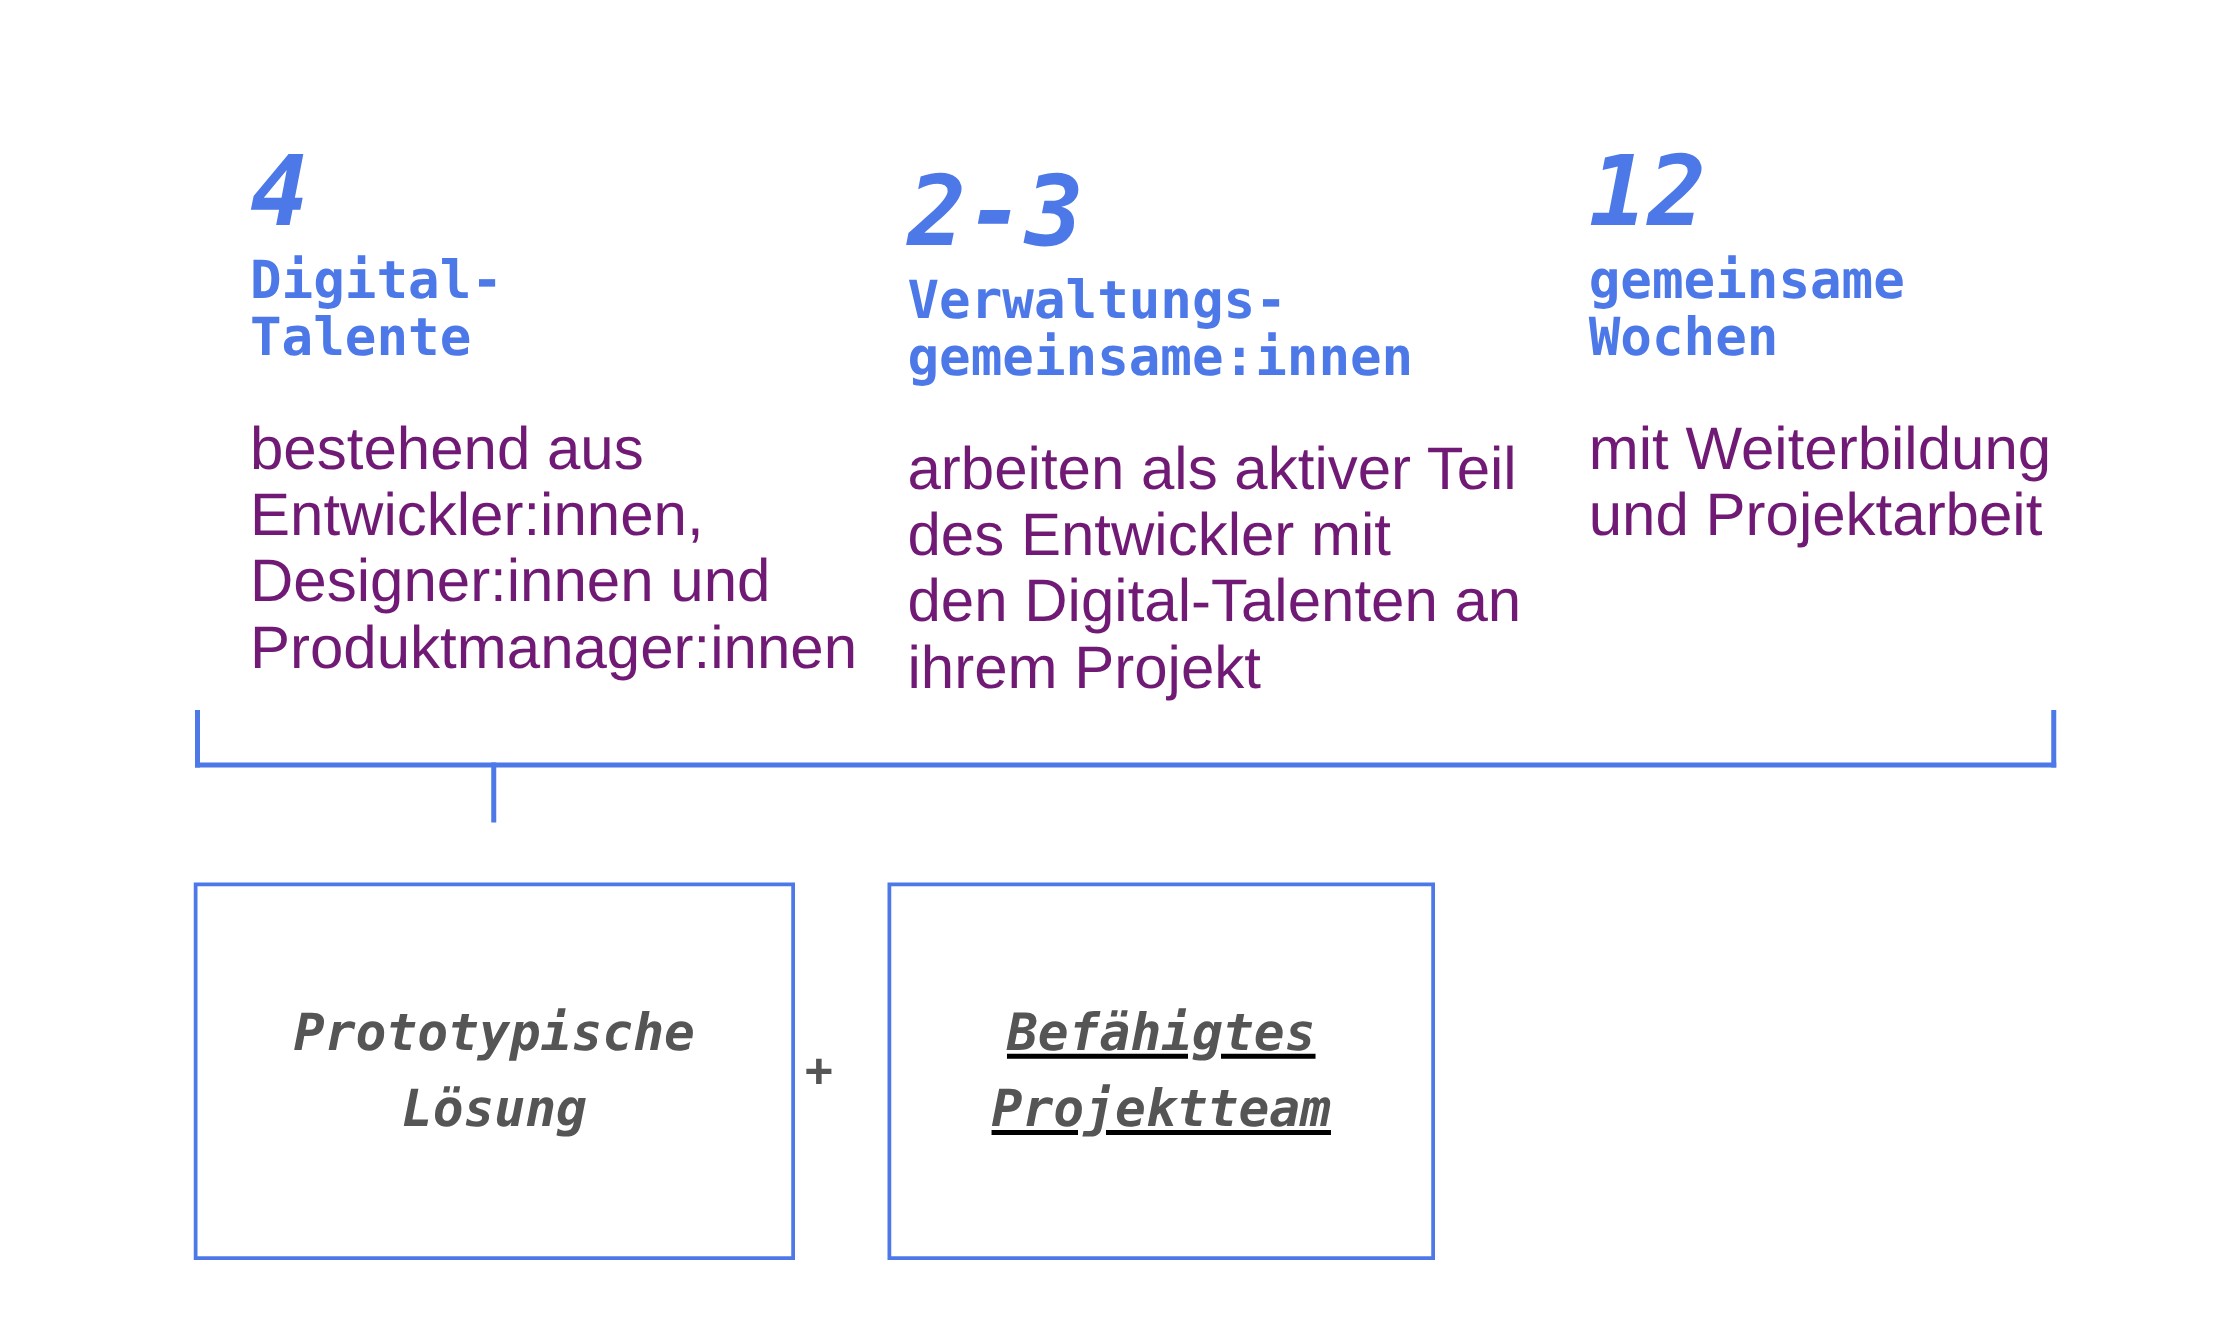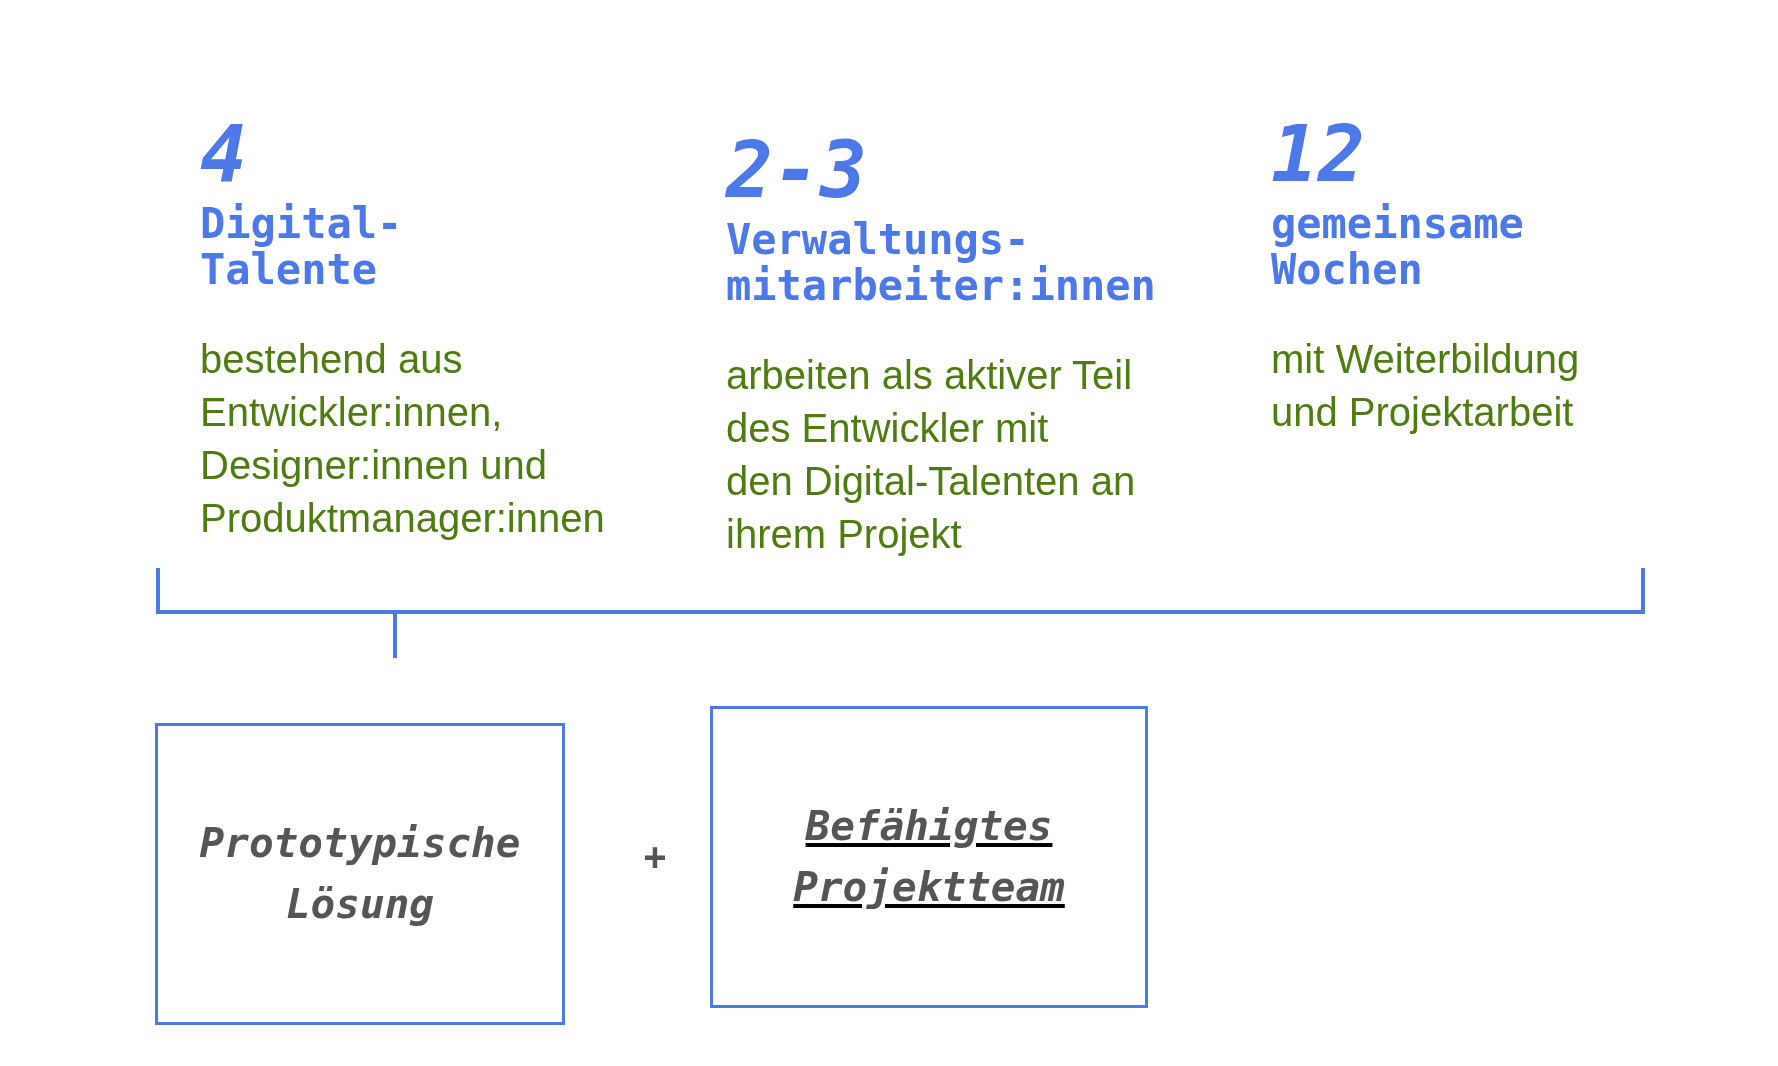--- a/index.html
+++ b/index.html
@@ -24,41 +24,41 @@
   .stat-heading{
     margin-top:5px;
     font-family:"DejaVu Sans Mono","Liberation Mono",monospace;
     font-weight:bold;
     font-size:42px;line-height:46px;
     color:#4c78e8;
     white-space:pre-line;
   }
   .stat-body{
     margin-top:40px;
-    font-size:40px;line-height:53px;
-    color:#4d7c0f;
+    font-size:48px;line-height:53px;
+    color:#701a75;
     white-space:pre-line;
   }
   
   .bracket-h{position:absolute;left:156px;top:610px;width:1489px;height:4px;background:#4c78e8;}
   .tick{position:absolute;width:4px;background:#4c78e8;}
   .tick-left{left:156px;top:568px;height:46px;}
   .tick-right{left:1641px;top:568px;height:46px;}
   .tick-down{left:393px;top:610px;height:48px;}
   
   .output-box{
     position:absolute;
     top:706px;height:302px;
     border:3px solid #4c78e8;
     box-sizing:border-box;
     background:#ffffff;
     display:flex;align-items:center;justify-content:center;
     text-align:center;
   }
-  .box-left{left:155px;width:410px;margin-top:17px;}
+  .box-left{left:155px;width:481px;}
   .box-right{left:710px;width:438px;text-decoration:underline;}
   .box-label{
     font-family:"DejaVu Sans Mono","Liberation Mono",monospace;
     font-style:italic;font-weight:bold;
     font-size:41px;line-height:61px;
     color:#555555;
     white-space:pre-line;
   }
   .plus{
     position:absolute;
@@ -79,21 +79,21 @@
 Talente</div>
     <div class="stat-body">bestehend aus
 Entwickler:innen,
 Designer:innen und
 Produktmanager:innen</div>
   </div>
 
   <div class="stat-col col-2">
     <div class="stat-number">2-3</div>
     <div class="stat-heading">Verwaltungs-
-mitarbeiter:innen</div>
+gemeinsame:innen</div>
     <div class="stat-body">arbeiten als aktiver Teil
 des Entwickler mit
 den Digital-Talenten an
 ihrem Projekt</div>
   </div>
 
   <div class="stat-col col-3">
     <div class="stat-number">12</div>
     <div class="stat-heading">gemeinsame
 Wochen</div>

